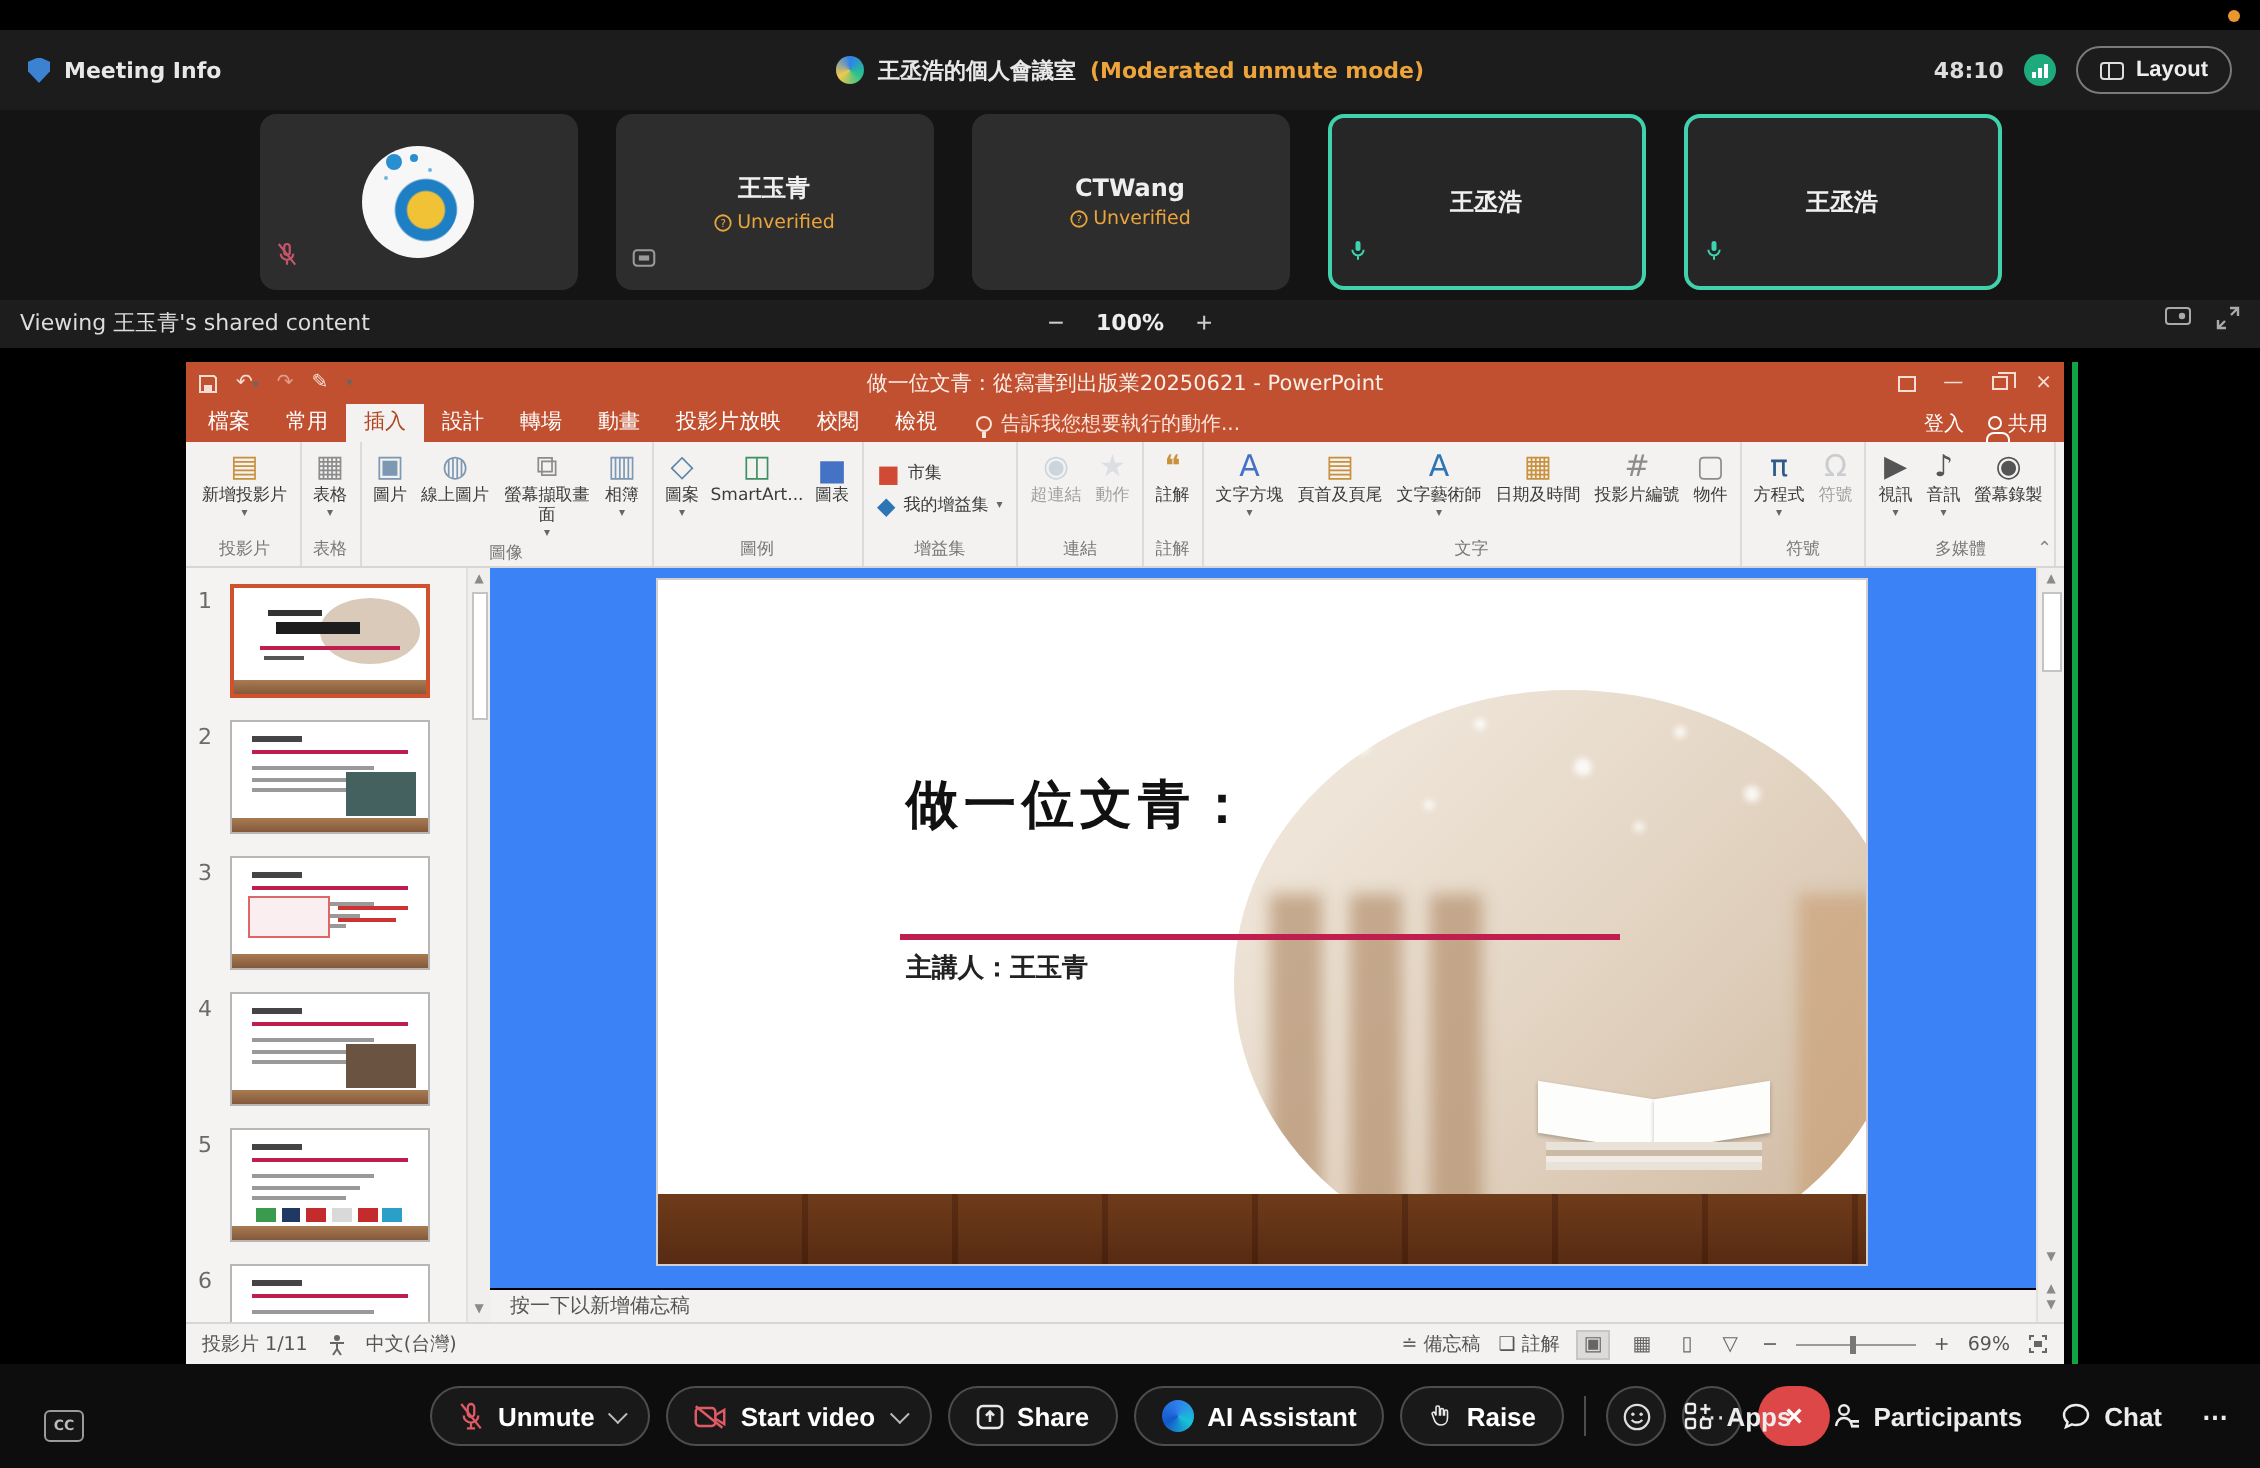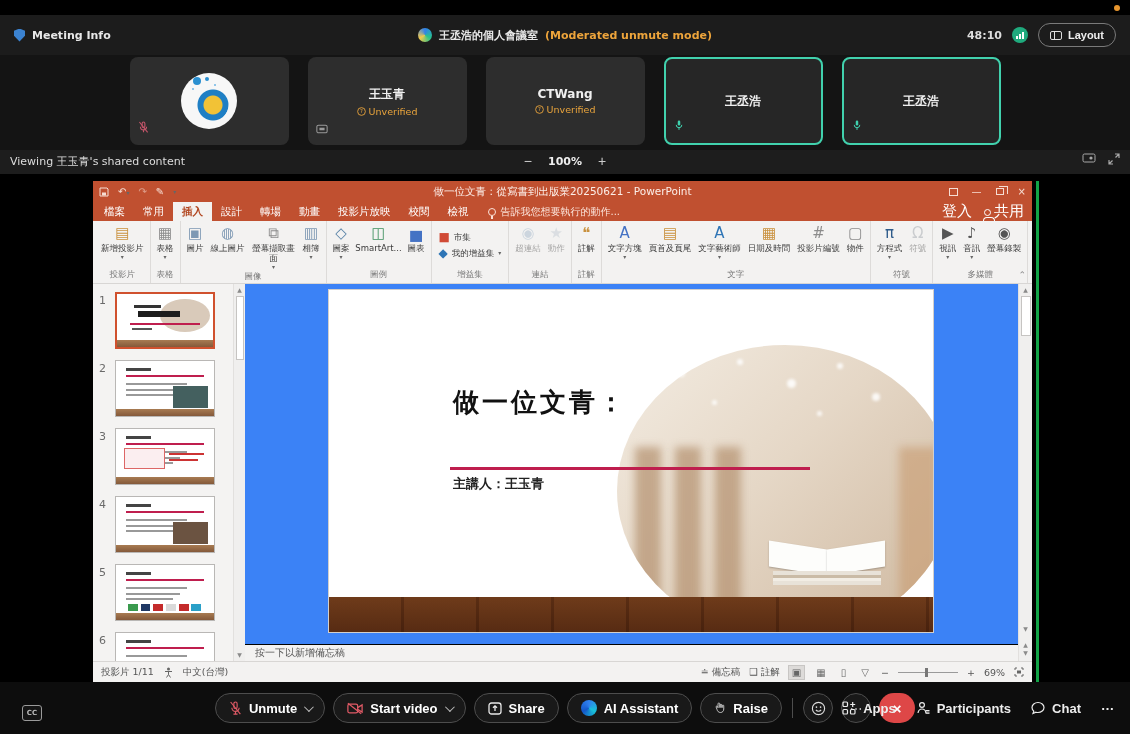--- a/index.html
+++ b/index.html
@@ -57,25 +57,25 @@
   .ttl { height:21px; background:#c05030; color:#fff; display:flex; align-items:center; padding:0 6px; position:relative; flex:none;}
   .qat { display:flex; align-items:center; gap:9px; font-size:10px; color:#f6ddd3;}
   .ttl-text { position:absolute; left:50%; transform:translateX(-50%); font-size:10.5px; color:#fceee8; white-space:nowrap;}
   .wctl { position:absolute; right:6px; display:flex; align-items:center; gap:14px; font-size:10px; color:#f6ddd3;}
   .restore-ic { width:8px; height:7px; border:1px solid #f6ddd3; position:relative;}
   .restore-ic:before{content:""; position:absolute; left:2px; top:-3px; width:8px; height:7px; border:1px solid #f6ddd3; border-left:none; border-bottom:none;}
   .ropts-ic { width:9px; height:8px; border:1px solid #f6ddd3; }
 
   .tabs { height:19px; background:#c05030; display:flex; align-items:center; flex:none; position:relative; padding-left:2px;}
   .tab { padding:0 9px; height:19px; line-height:19px; color:#fff; font-size:10.5px; }
-  .tab.sel { background:#f3f2f1; color:#b1451f; font-weight:700; }
+  .tab.sel { background:#f3f2f1; color:#b1451f; font-weight:400; }
   .tellme { display:flex; align-items:center; gap:5px; color:#fbe3d9; margin-left:10px; font-size:10px;}
   .bulb { width:8px; height:8px; border:1px solid #fbe3d9; border-radius:50%; position:relative;}
   .bulb:after{content:""; position:absolute; left:2.5px; top:7px; width:2px; height:3px; background:#fbe3d9;}
-  .tabs-right { position:absolute; right:8px; display:flex; align-items:center; gap:12px; color:#fff; font-size:15px;}
+  .tabs-right { position:absolute; right:8px; display:flex; align-items:center; gap:12px; color:#fff; font-size:10px;}
   .person-ic { width:7px; height:7px; border-radius:50%; border:1px solid #fff; position:relative; margin-right:3px; display:inline-block;}
   .person-ic:after{content:""; position:absolute; left:-2px; top:7px; width:10px; height:4px; border:1px solid #fff; border-bottom:none; border-radius:4px 4px 0 0;}
 
   .ribbon { height:63px; background:#f3f2f1; border-bottom:1px solid #d8d6d4; display:flex; flex:none; position:relative; padding-left:2px; overflow:hidden;}
   .rgroup { display:flex; flex-direction:column; border-right:1px solid #dddbd9; padding:2px 3px 0; }
   .rbtns { flex:1; display:flex; gap:1px; justify-content:center; }
   .rbtns.rows { flex-direction:column; justify-content:center; gap:2px; }
   .rbtn { display:flex; flex-direction:column; align-items:center; padding:1px 3px 0; max-width:50px;
     font-size:8.5px; color:#3b3b3b; text-align:center; line-height:1.15; }
   .rbtn .ric { height:20px; display:flex; align-items:center; font-size:15px; }

